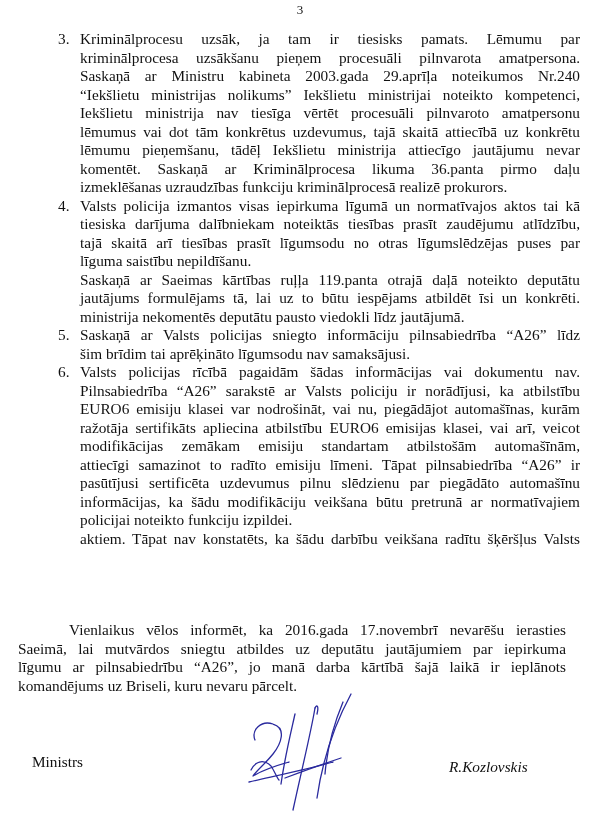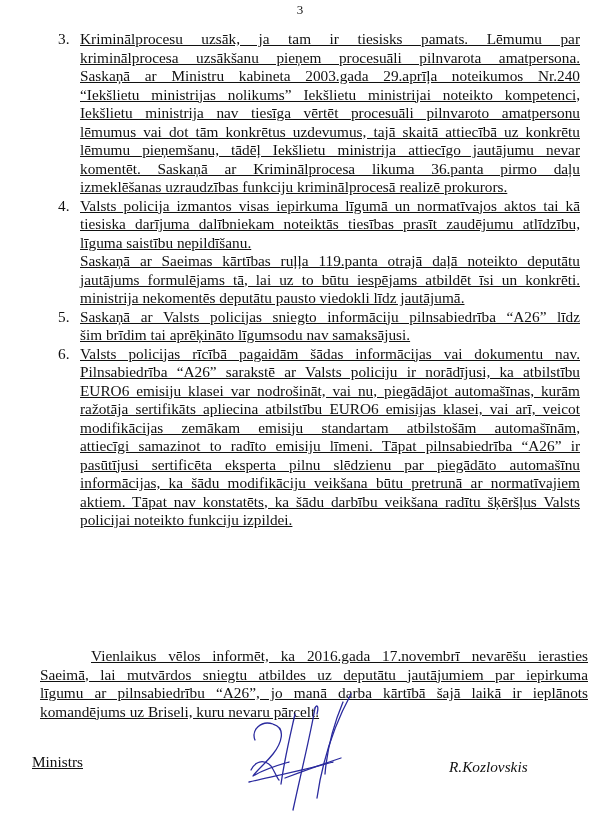--- a/index.html
+++ b/index.html
@@ -3,25 +3,25 @@
 <meta charset="utf-8">
 <style>
   html, body { margin: 0; padding: 0; background: #ffffff; }
   body { width: 600px; height: 827px; position: relative; overflow: hidden;
          font-family: "Liberation Serif", serif; color: #111111; }
   .page-num { position: absolute; top: 2px; left: 0; width: 600px; text-align: center;
               font-size: 13px; line-height: 16px; }
   .list { position: absolute; left: 58px; top: 30px; width: 522px; margin: 0; padding: 0; list-style: none; }
   .item { position: relative; padding-left: 22px; font-size: 15.3px; line-height: 18.5px; }
   .item .num { position: absolute; left: 0; top: 0; }
-  .line { display: block; text-align: justify; text-align-last: justify; white-space: nowrap; text-decoration: underline; }
+  .line { display: block; text-align: justify; text-align-last: justify; white-space: nowrap; }
   .line.end { text-align-last: left; }
-  .closing { position: absolute; left: 40px; top: 621px; width: 548px; font-size: 15.3px; line-height: 18.5px; margin-top: 26px; }
+  .closing { position: absolute; left: 18px; top: 621px; width: 548px; font-size: 15.3px; line-height: 18.5px; }
   .closing .line:first-child { padding-left: 51px; }
-  .sign-title { position: absolute; left: 32px; top: 753px; font-size: 15.3px; text-decoration: underline; }
+  .sign-title { position: absolute; left: 32px; top: 753px; font-size: 15.3px; }
   .sign-name { position: absolute; left: 449px; top: 758px; font-size: 15.3px; font-style: italic; }
   .signature { position: absolute; left: 245px; top: 692px; width: 120px; height: 132px; }
 </style>
 </head>
 <body>
 
 <div class="page-num">3</div>
 
 <ol class="list">
   <li class="item">
@@ -36,20 +36,21 @@
       <span class="line">lēmumu pieņemšanu, tādēļ Iekšlietu ministrija attiecīgo jautājumu nevar</span>
       <span class="line">komentēt. Saskaņā ar Kriminālprocesa likuma 36.panta pirmo daļu</span>
       <span class="line end">izmeklēšanas uzraudzības funkciju kriminālprocesā realizē prokurors.</span>
     </div>
   </li>
   <li class="item">
     <span class="num">4.</span>
     <div>
       <span class="line">Valsts policija izmantos visas iepirkuma līgumā un normatīvajos aktos tai kā</span>
       <span class="line">tiesiska darījuma dalībniekam noteiktās tiesības prasīt zaudējumu atlīdzību,</span>
+      <span class="line">tajā skaitā arī tiesības prasīt līgumsodu no otras līgumslēdzējas puses par</span>
       <span class="line end">līguma saistību nepildīšanu.</span>
       <span class="line">Saskaņā ar Saeimas kārtības ruļļa 119.panta otrajā daļā noteikto deputātu</span>
       <span class="line">jautājums formulējams tā, lai uz to būtu iespējams atbildēt īsi un konkrēti.</span>
       <span class="line end">ministrija nekomentēs deputātu pausto viedokli līdz jautājumā.</span>
     </div>
   </li>
   <li class="item">
     <span class="num">5.</span>
     <div>
       <span class="line">Saskaņā ar Valsts policijas sniegto informāciju pilnsabiedrība “A26” līdz</span>
@@ -58,24 +59,24 @@
   </li>
   <li class="item">
     <span class="num">6.</span>
     <div>
       <span class="line">Valsts policijas rīcībā pagaidām šādas informācijas vai dokumentu nav.</span>
       <span class="line">Pilnsabiedrība “A26” sarakstē ar Valsts policiju ir norādījusi, ka atbilstību</span>
       <span class="line">EURO6 emisiju klasei var nodrošināt, vai nu, piegādājot automašīnas, kurām</span>
       <span class="line">ražotāja sertifikāts apliecina atbilstību EURO6 emisijas klasei, vai arī, veicot</span>
       <span class="line">modifikācijas zemākam emisiju standartam atbilstošām automašīnām,</span>
       <span class="line">attiecīgi samazinot to radīto emisiju līmeni. Tāpat pilnsabiedrība “A26” ir</span>
-      <span class="line">pasūtījusi sertificēta eksperta pilnu slēdzienu par piegādāto automašīnu</span>
+      <span class="line">pasūtījusi sertificēta uzdevumus pilnu slēdzienu par piegādāto automašīnu</span>
       <span class="line">informācijas, ka šādu modifikāciju veikšana būtu pretrunā ar normatīvajiem</span>
+      <span class="line end">policijai noteikto funkciju izpildei.</span>
       <span class="line">aktiem. Tāpat nav konstatēts, ka šādu darbību veikšana radītu šķēršļus Valsts</span>
-      <span class="line end">policijai noteikto funkciju izpildei.</span>
     </div>
   </li>
 </ol>
 
 <div class="closing">
   <span class="line">Vienlaikus vēlos informēt, ka 2016.gada 17.novembrī nevarēšu ierasties</span>
   <span class="line">Saeimā, lai mutvārdos sniegtu atbildes uz deputātu jautājumiem par iepirkuma</span>
   <span class="line">līgumu ar pilnsabiedrību “A26”, jo manā darba kārtībā šajā laikā ir ieplānots</span>
   <span class="line end">komandējums uz Briseli, kuru nevaru pārcelt.</span>
 </div>

